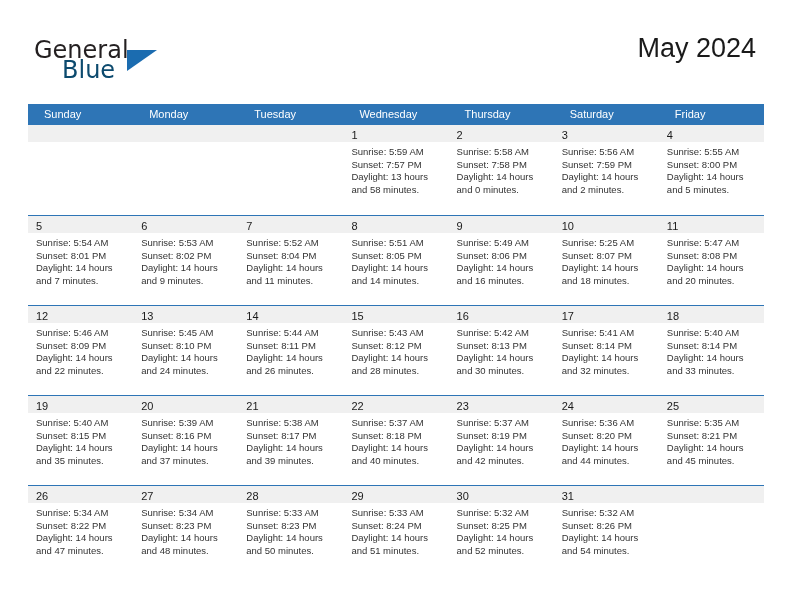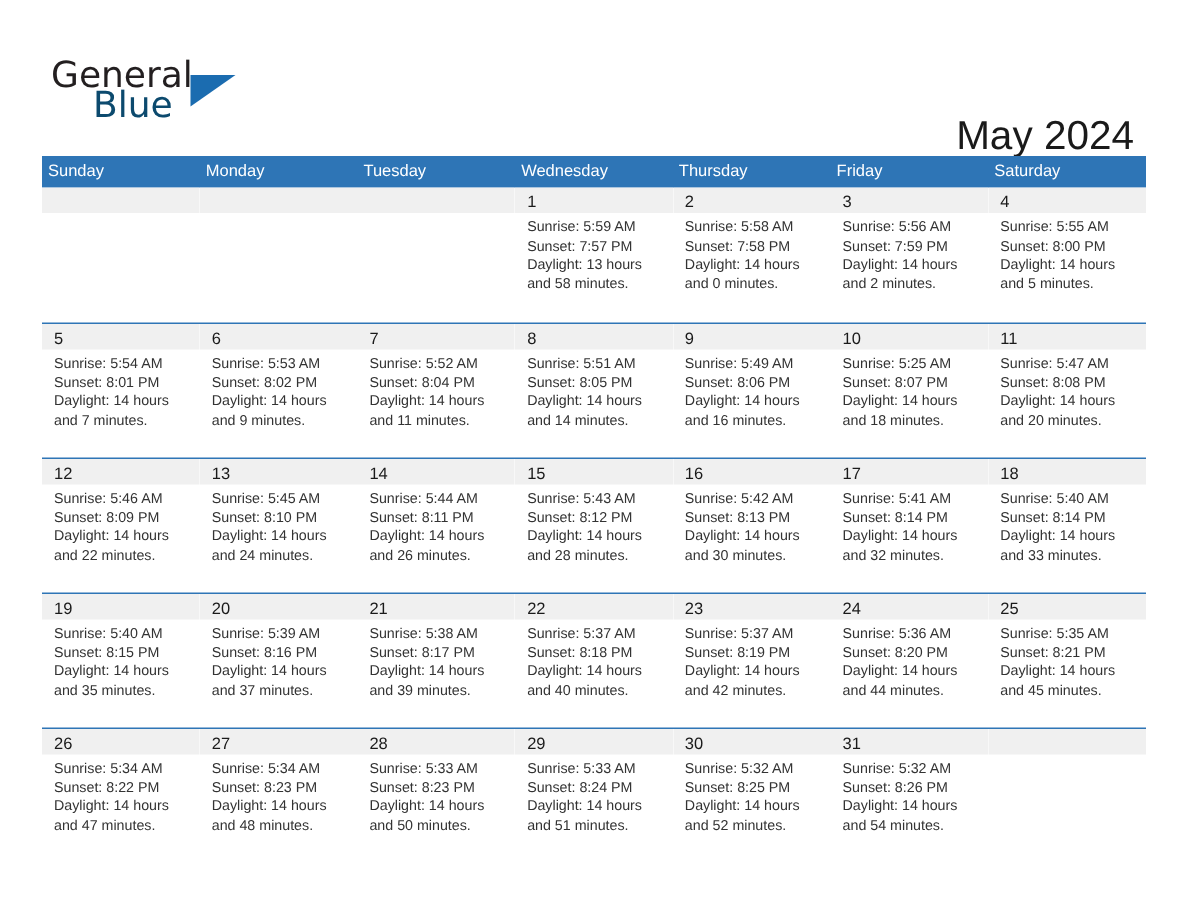--- a/index.html
+++ b/index.html
@@ -63,21 +63,20 @@
     height: 0;
     border-left: 30px solid #1b6cb0;
     border-bottom: 21px solid transparent;
   }
 
   .title-block {
     position: absolute;
     right: 36px;
     top: 32px;
     text-align: right;
-    margin-top: 42px;
   }
   .cal-title {
     font-size: 27px;
     font-weight: 400;
     color: #1a1a1a;
     line-height: 32px;
     font-family: "Liberation Sans", sans-serif;
   }
   .cal-subtitle {
     margin-top: 8px;
@@ -99,21 +98,21 @@
     display: flex;
     width: 736px;
     height: 21px;
     background: #2e75b6;
   }
   .dow {
     flex: 1 1 0;
     color: #ffffff;
     font-size: 11px;
     line-height: 21px;
-    padding-left: 4px;
+    padding-left: 16px;
     box-sizing: border-box;
     white-space: nowrap;
     overflow: hidden;
   }
 
   .week {
     display: flex;
     width: 736px;
     height: 90px;
     border-top: 1.5px solid #2e75b6;
@@ -175,22 +174,22 @@
   </div>
 
   <div class="calendar">
 
     <div class="dow-row">
       <div class="dow">Sunday</div>
       <div class="dow">Monday</div>
       <div class="dow">Tuesday</div>
       <div class="dow">Wednesday</div>
       <div class="dow">Thursday</div>
+      <div class="dow">Saturday</div>
       <div class="dow">Friday</div>
-      <div class="dow">Saturday</div>
     </div>
 
     <div id="weeks-container">
         <div class="week first">
           <div class="cell empty">
             <div class="daynum-band"><span class="daynum"></span></div>
           </div>
           <div class="cell empty">
             <div class="daynum-band"><span class="daynum"></span></div>
           </div>

